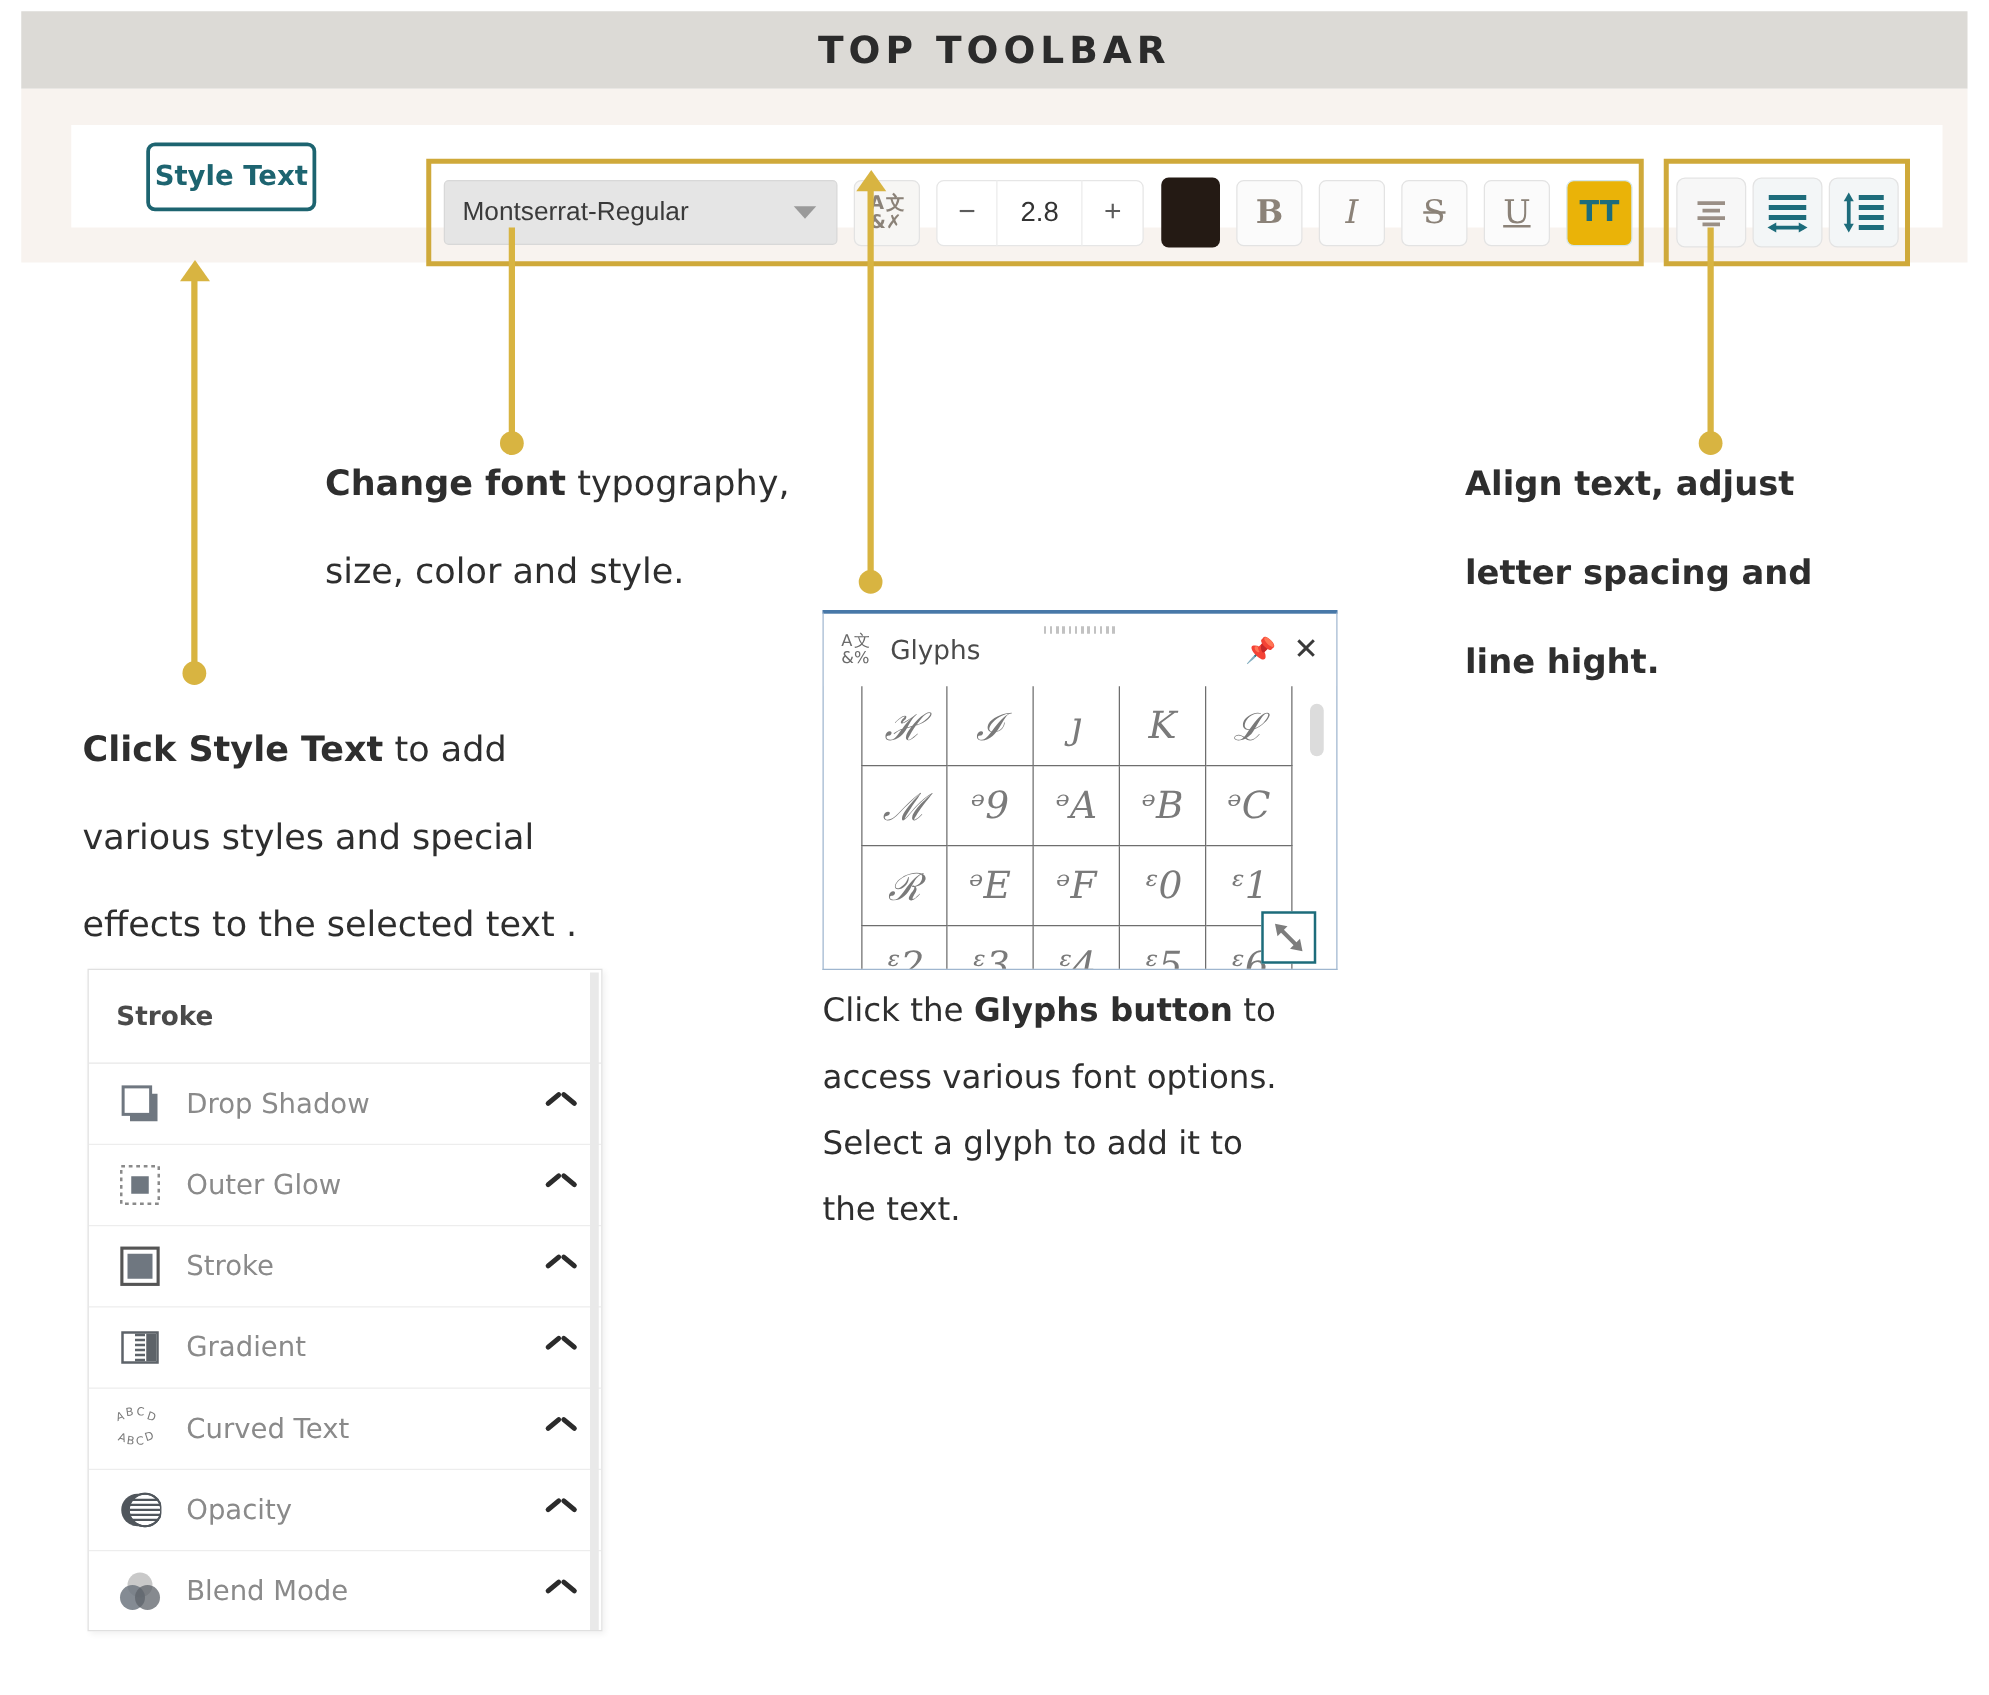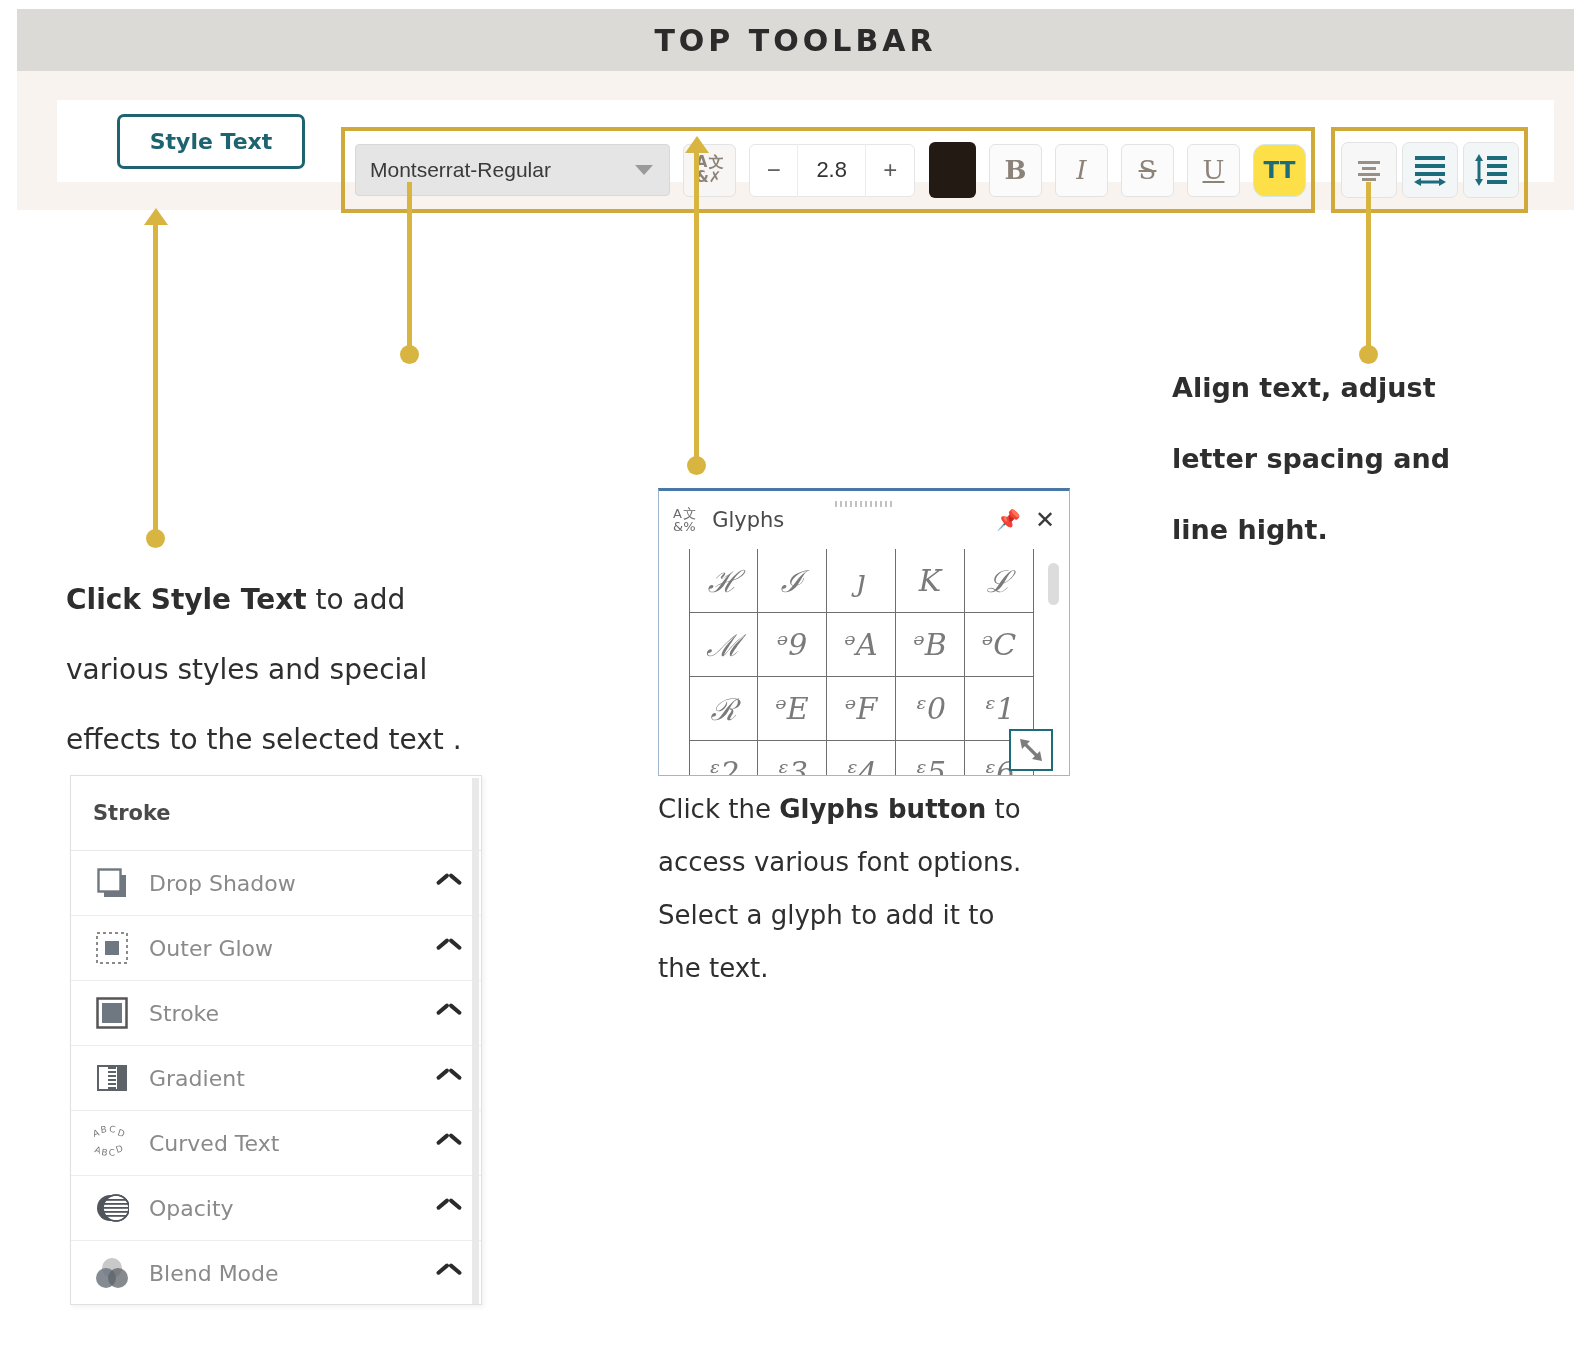--- a/index.html
+++ b/index.html
@@ -30,21 +30,21 @@
   }
   .toolbar-white {
     position: absolute; left: 40px; top: 29px; width: 1497px; height: 82px;
     background: #ffffff;
     display: flex; align-items: center;
   }
 
   
   .style-text-btn {
     margin-left: 60px;
-    width: 188px; height: 55px;
+    width: 136px; height: 55px;
     border: 3px solid #1d6470; border-radius: 7px;
     background: #ffffff;
     display: flex; align-items: center; justify-content: center;
     font-size: 22px; font-weight: bold; color: #1d6470;
     font-family: "DejaVu Sans", sans-serif;
     cursor: pointer;
   }
 
   
   .gold-group-1 {
@@ -102,21 +102,21 @@
 
   .color-swatch {
     margin-left: 14px; width: 56px; height: 56px; border-radius: 6px;
     background: #241a14; cursor: pointer;
   }
 
   .fmt-btn { margin-left: 13px; width: 56px; }
   .fmt-btn b, .fmt-btn i, .fmt-btn span {
     font-family: "DejaVu Serif", serif; font-size: 26px; color: #8b8278;
   }
-  .fmt-btn.active { background: #fde047; border-color: #d4e6e8; border-radius: 12px; }
+  .fmt-btn.active { background: #eab308; border-color: #d4e6e8; }
   .fmt-btn.active span { color: #1d6c7b; font-weight: bold;
     font-family: "DejaVu Sans", sans-serif; font-size: 23px; }
 
   .align-btn {
     width: 56px; height: 56px; border: 1px solid #e3e3e3; border-radius: 7px;
     background: #f3f6f7; display: flex; align-items: center; justify-content: center;
     cursor: pointer;
   }
   .align-btn.plain { background: #f7f7f7; }
 
@@ -342,20 +342,26 @@
   <div class="leader" style="left:407px; top:182px; height:175px;"></div>
   <div class="dot" style="left:400px; top:345px;"></div>
 
   <div class="arrowup" style="left:685px; top:136px;"></div>
   <div class="leader" style="left:694px; top:152px; height:315px;"></div>
   <div class="dot" style="left:687px; top:456px;"></div>
 
   <div class="leader" style="left:1366px; top:182px; height:175px;"></div>
   <div class="dot" style="left:1359px; top:345px;"></div>
 
+  <div class="annot annot-lg" style="left:260px; top:352px; width:680px;">
+    <span class="ln">
+      <span class="bold">Change font</span><span> typography,</span>
+    </span>
+    <span class="ln">size, color and style.</span>
+  </div>
 
   <div class="annot annot-md bold" style="left:1172px; top:352px; width:400px;">
     <span class="ln">Align text, adjust</span>
     <span class="ln">letter spacing and</span>
     <span class="ln">line hight.</span>
   </div>
 
   <div class="annot annot-lg" style="left:66px; top:565px; width:520px;">
     <span class="ln">
       <span class="bold">Click Style Text</span><span>  to add</span>

